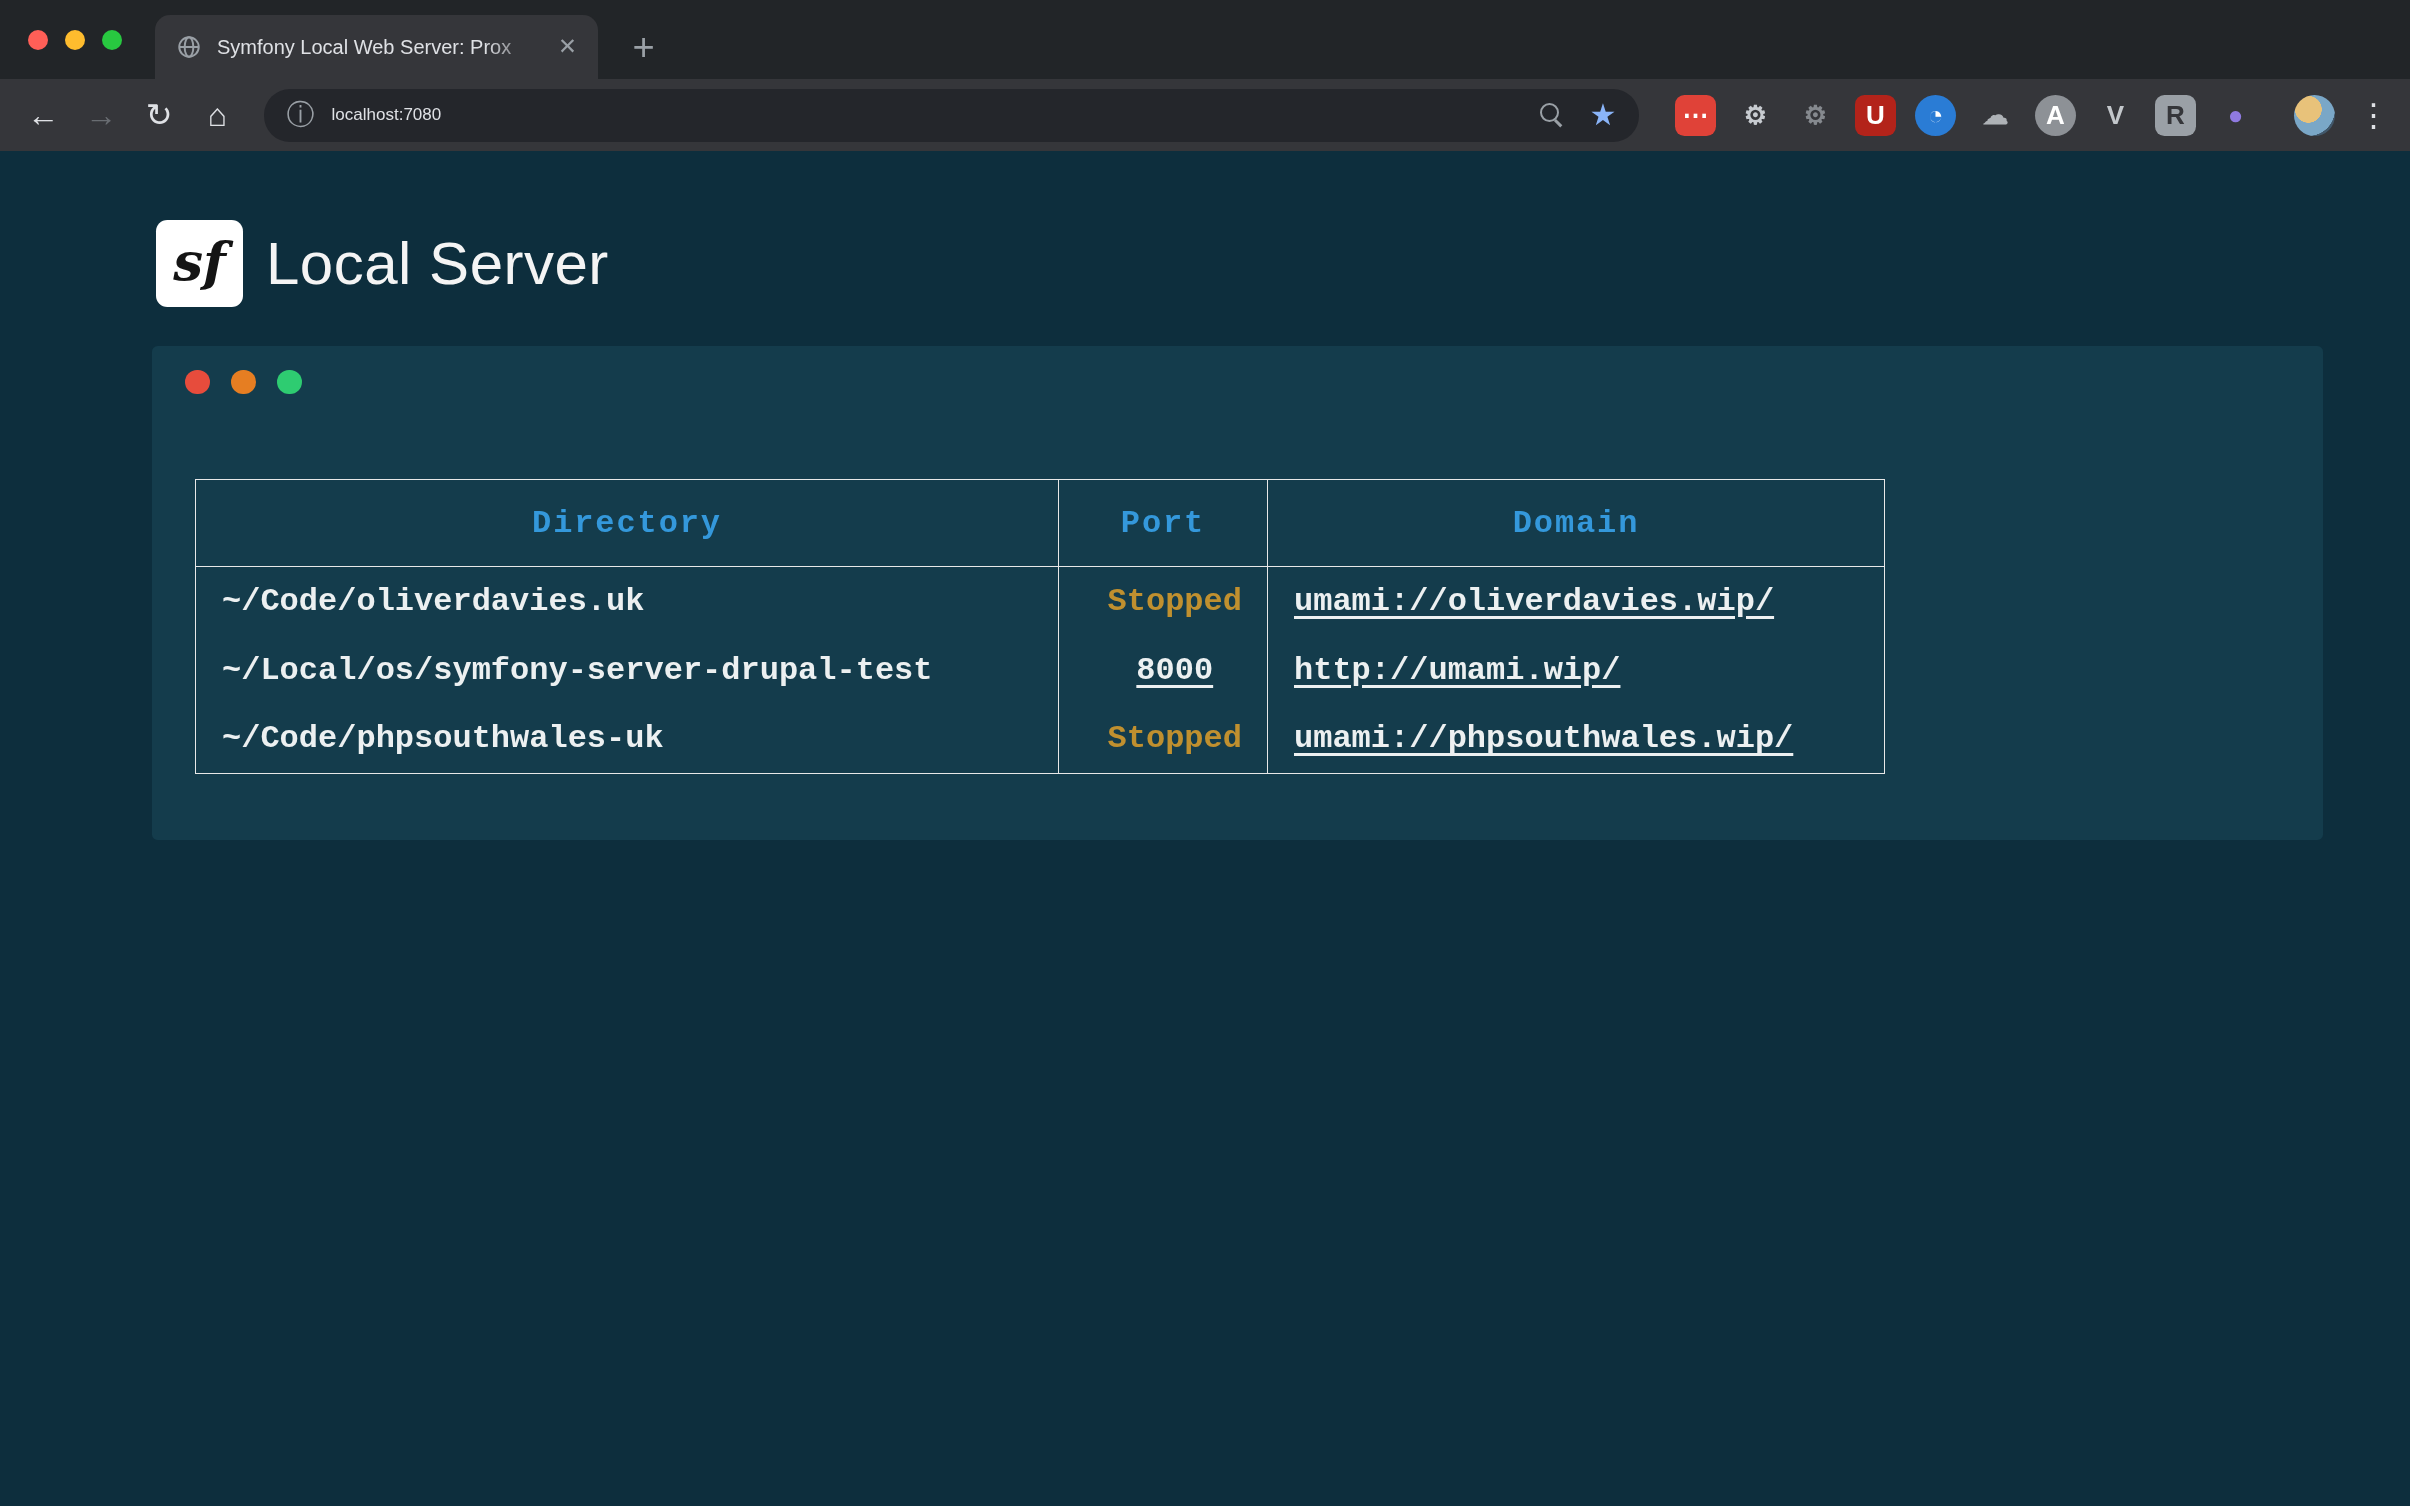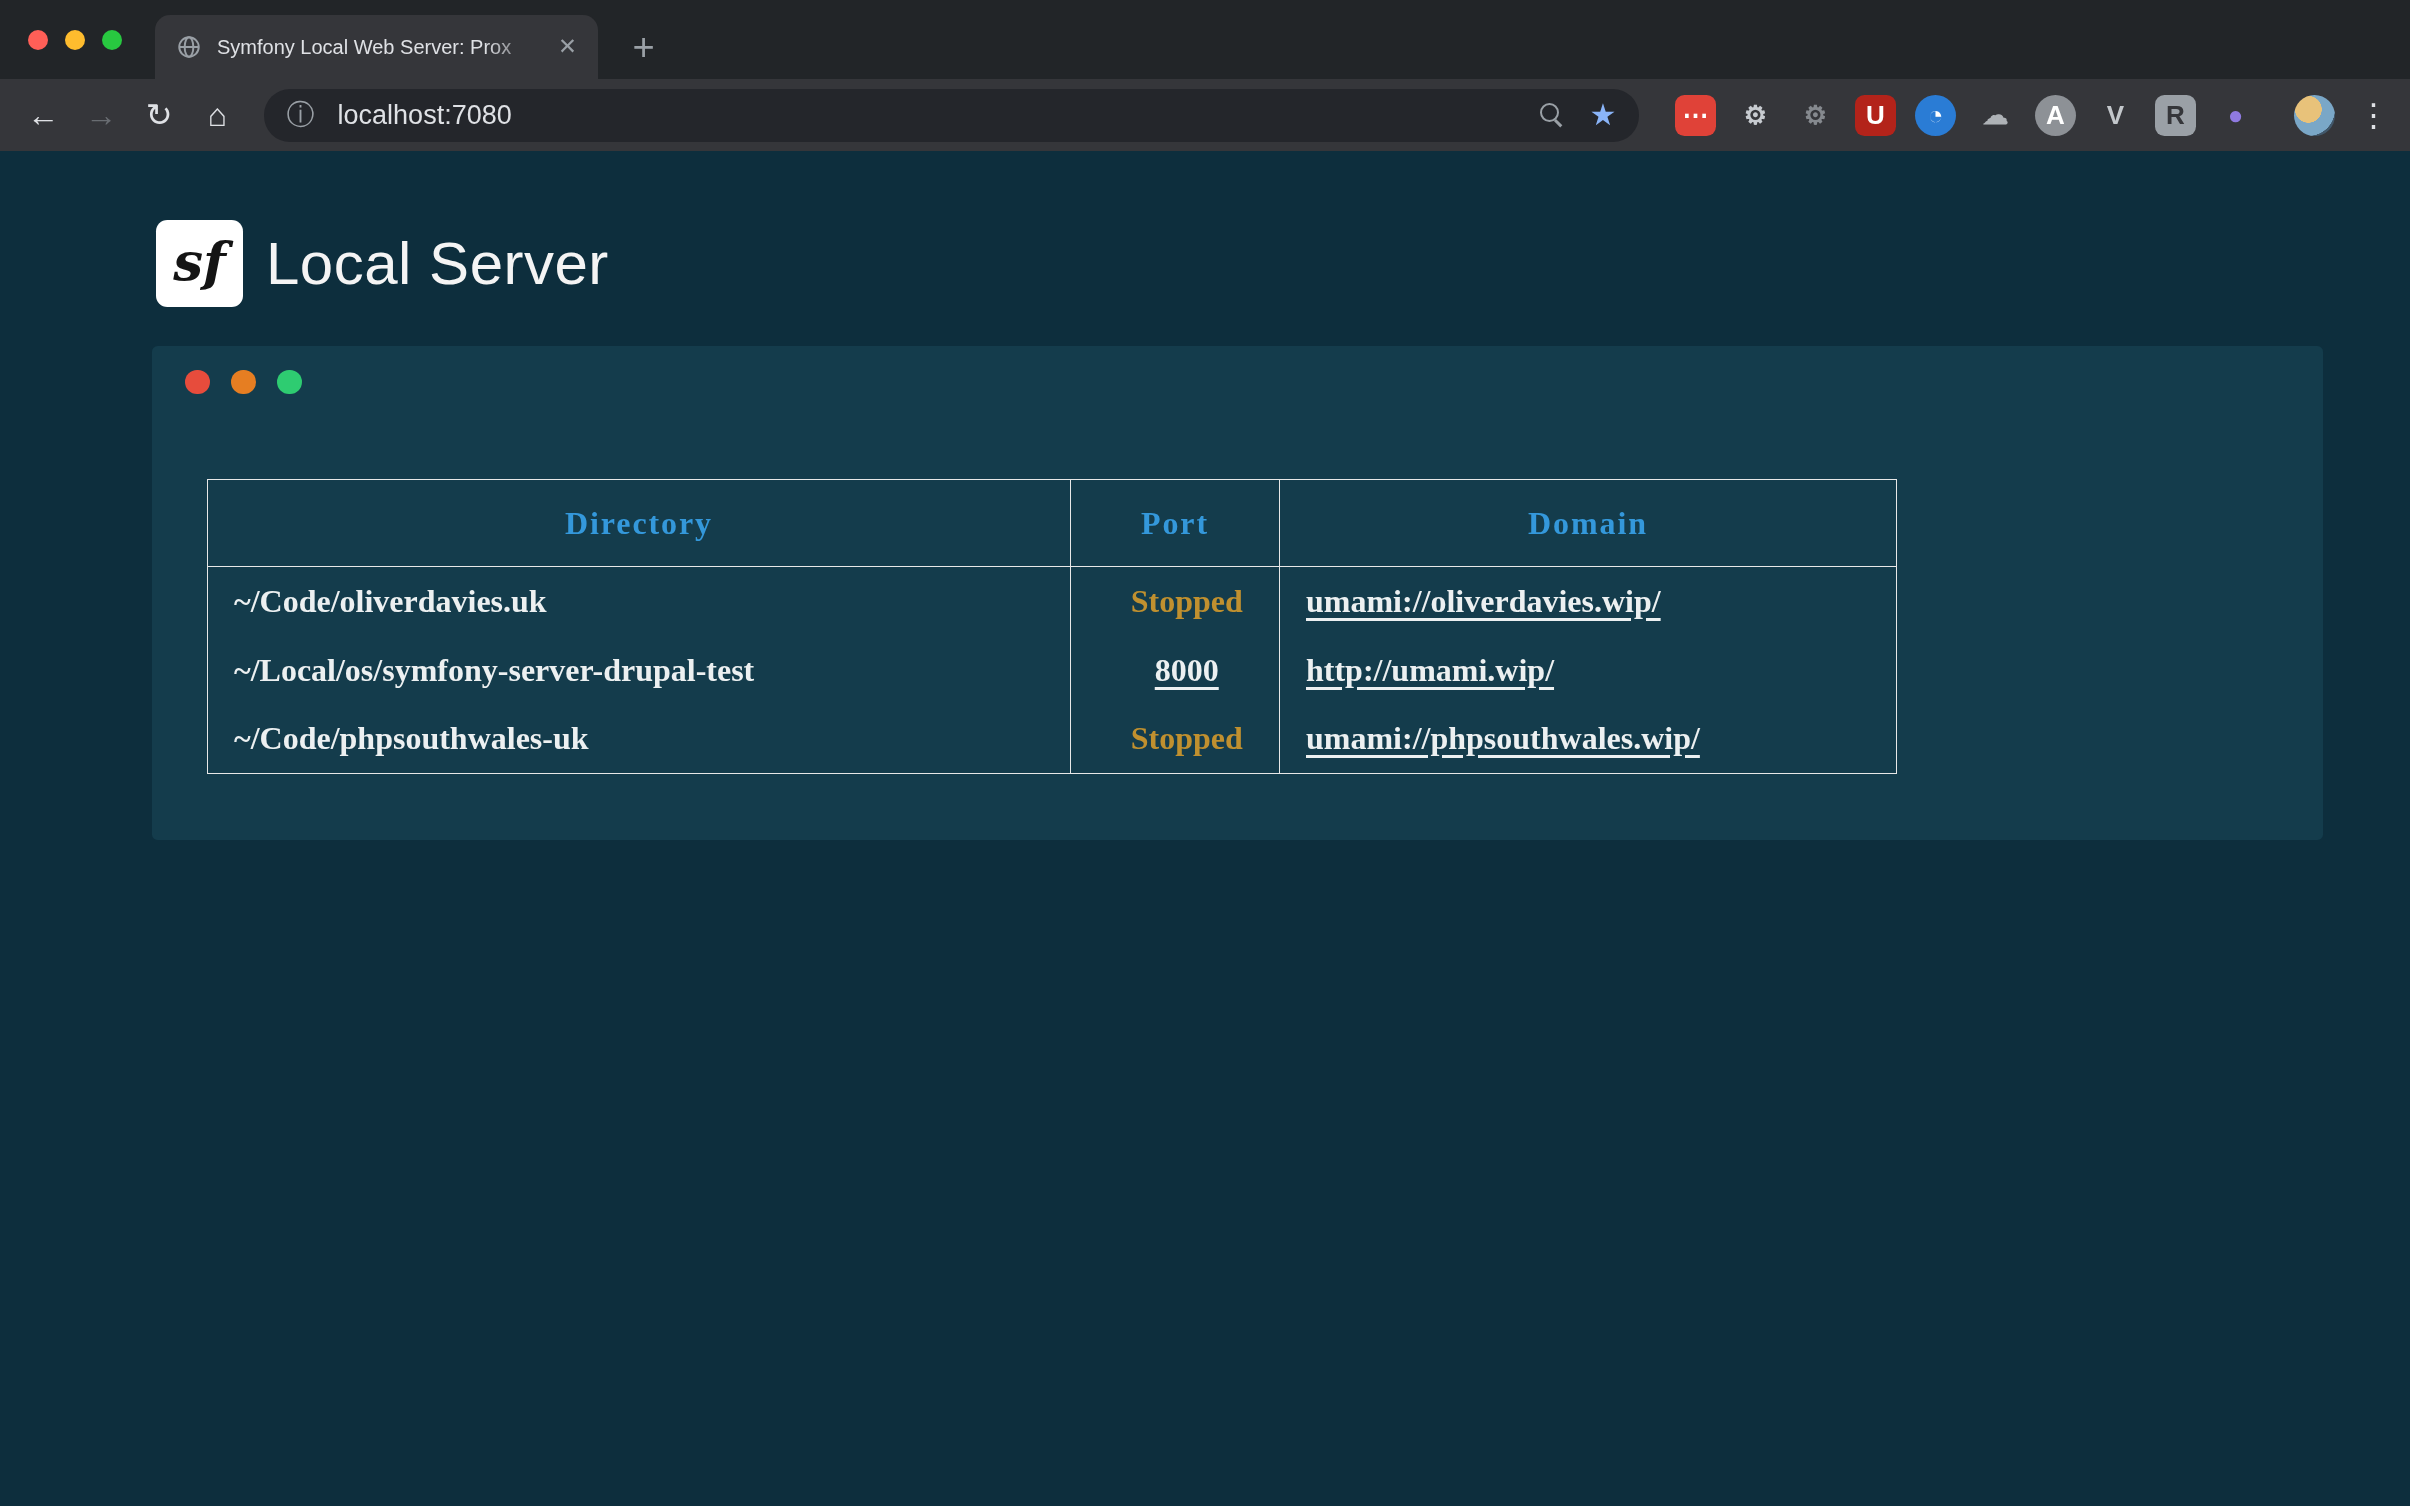--- a/index.html
+++ b/index.html
@@ -50,21 +50,21 @@
     display:flex;align-items:center;justify-content:center;
     color:var(--chrome-text);font-size:32px;
   }
   .nav-icon.disabled{color:#696d72;}
   .omnibox{
     flex:0 0 auto;width:1375px;height:53px;margin-left:9.4px;
     background:var(--chrome-omnibox);border-radius:26px;
     display:flex;align-items:center;padding:0 22.6px;
   }
   .info-icon{color:var(--chrome-dim);font-size:28px;margin-right:17px;}
-  .url-text{color:var(--chrome-text);font-size:27px;flex:1;margin-left:6px;}
+  .url-text{color:var(--chrome-text);font-size:17px;flex:1;}
   .zoom-icon{position:relative;width:24.5px;height:24.5px;margin-right:24.5px;}
   .zoom-icon::before{
     content:"";position:absolute;left:0;top:0;width:15px;height:15px;
     border:2.8px solid var(--chrome-dim);border-radius:50%;
   }
   .zoom-icon::after{
     content:"";position:absolute;left:16px;top:16px;width:8.5px;height:2.8px;
     background:var(--chrome-dim);transform:rotate(45deg);transform-origin:0 0;
   }
   .star-icon{color:var(--star-blue);font-size:30px;line-height:1;}
@@ -96,23 +96,23 @@
     display:flex;align-items:center;
     color:#f4f4f4;font-size:60px;font-weight:500;letter-spacing:0.5px;
   }
   .panel{
     position:absolute;left:120px;top:195px;width:2171px;height:494px;
     background:var(--panel-bg);border-radius:5.6px;
   }
   .panel-dots{position:absolute;left:33px;top:23.5px;display:flex;gap:21.7px;}
   .panel-dots span{width:24.5px;height:24.5px;border-radius:50%;display:block;}
   .server-table{
-    position:absolute;left:55px;top:133px;
+    position:absolute;left:43px;top:133px;
     border-collapse:collapse;table-layout:fixed;width:1689px;
-    font-family:Liberation Serif, serif;
+    font-family:Liberation Mono, monospace;
     font-weight:700;font-size:32px;color:var(--link);
     border:1.9px solid var(--table-border);
   }
   .server-table col.c-dir{width:863px;}
   .server-table col.c-port{width:209px;}
   .server-table col.c-dom{width:617px;}
   .server-table th{
     height:87px;text-align:center;font-weight:700;color:var(--accent-blue);
     border:1.9px solid var(--table-border);letter-spacing:1.9px;
   }

